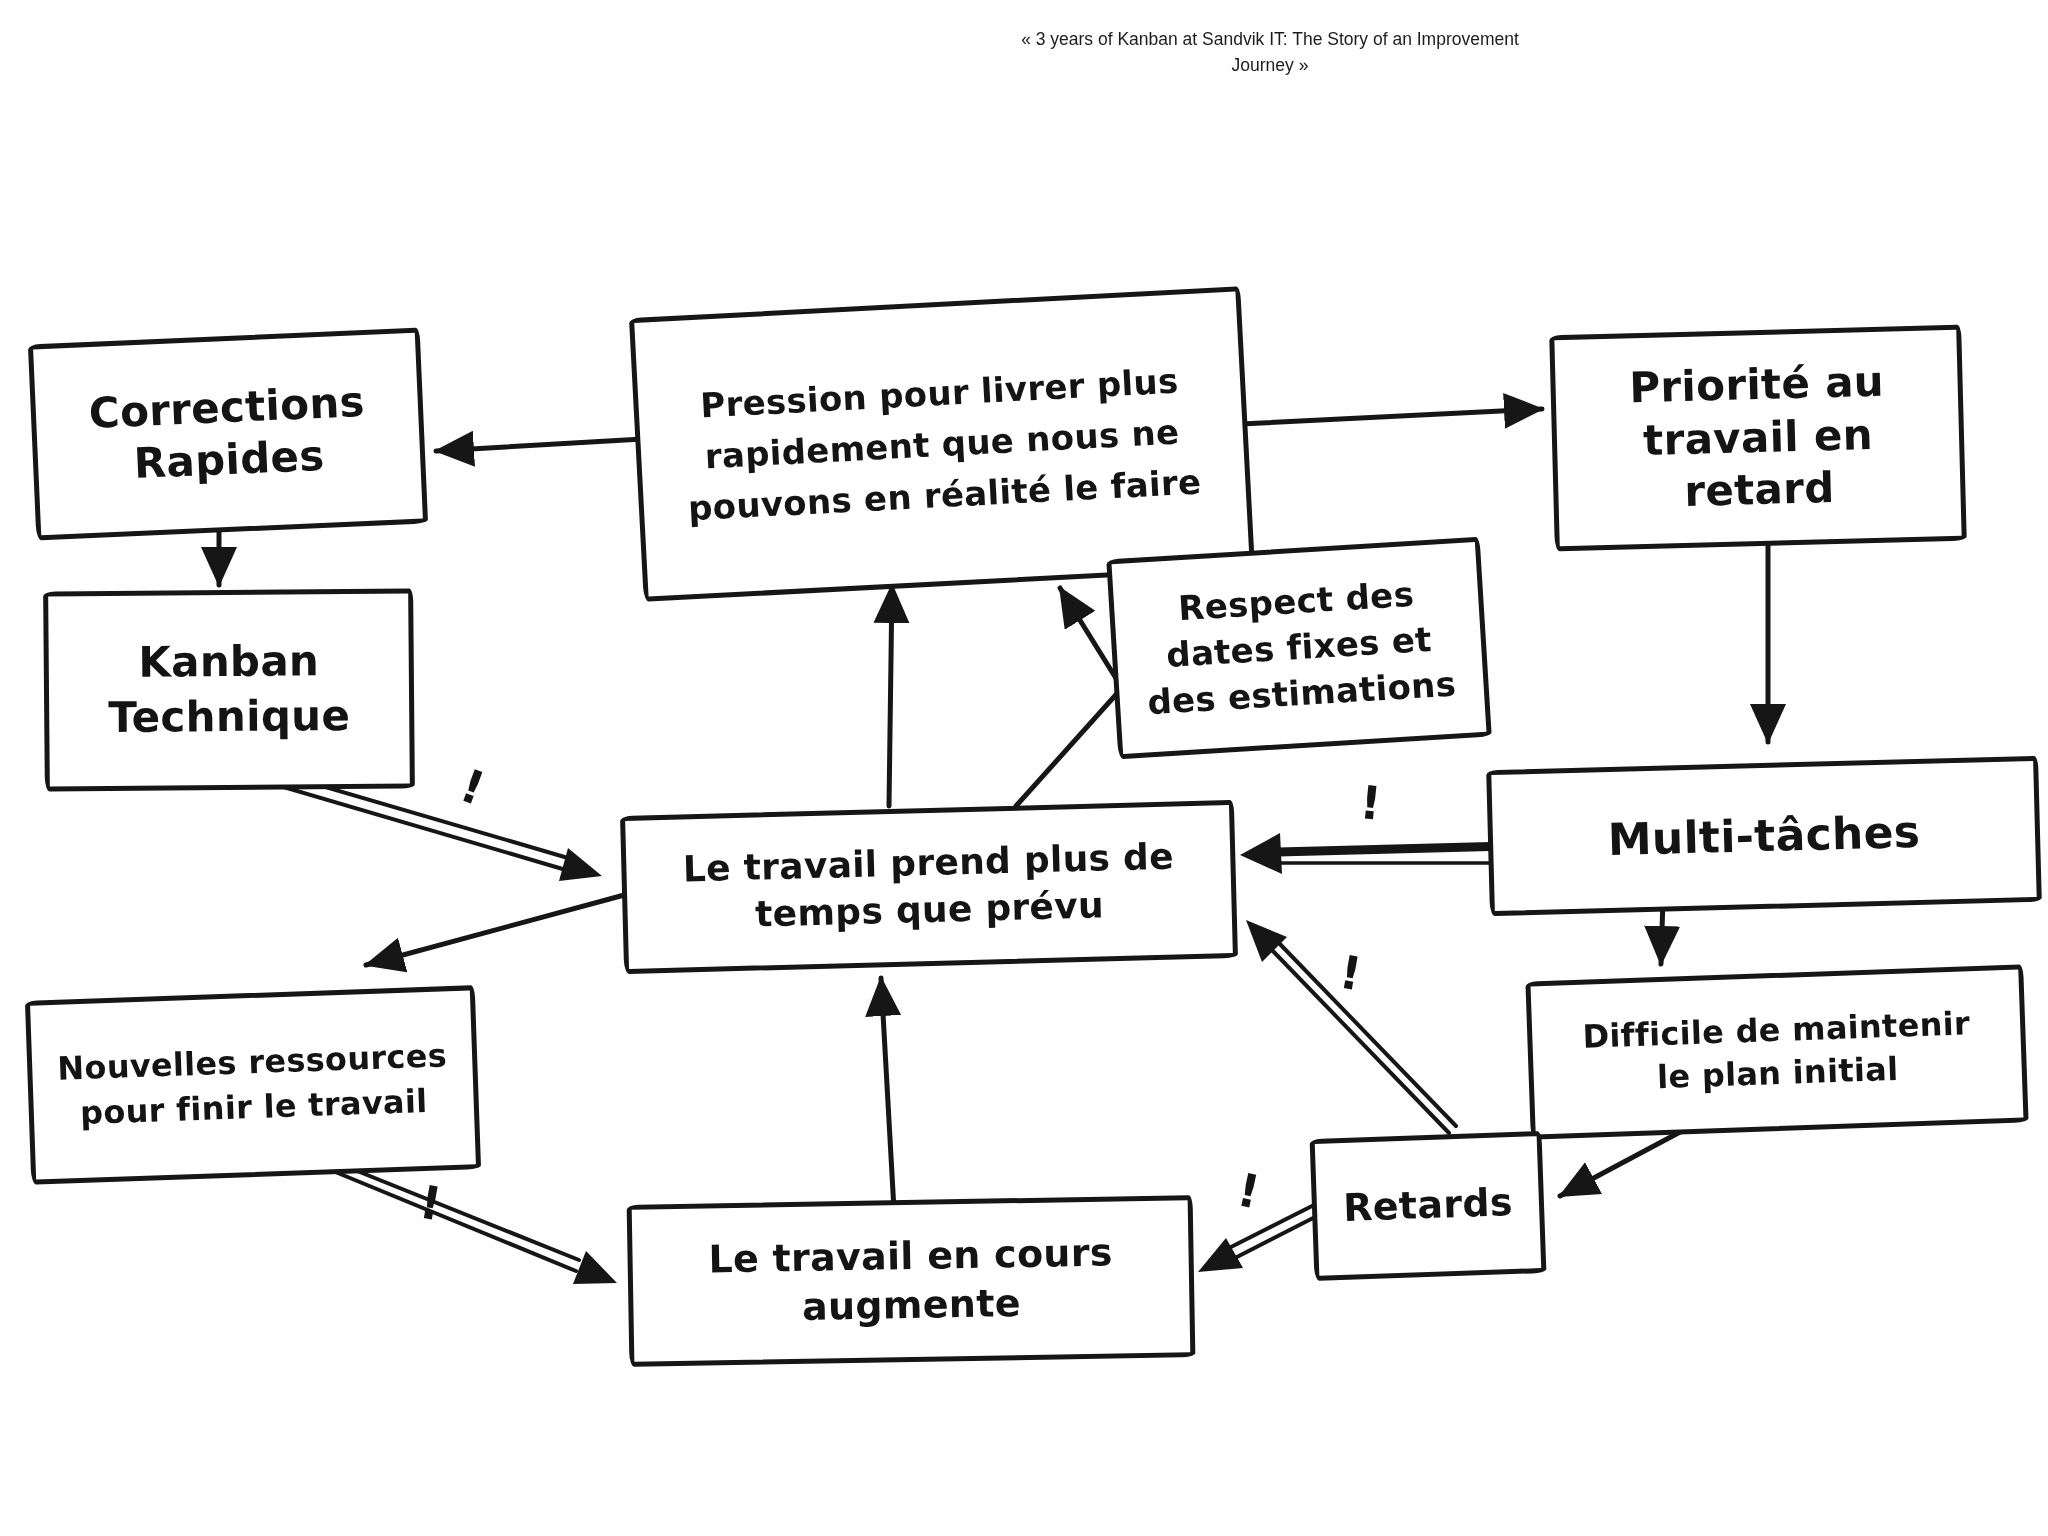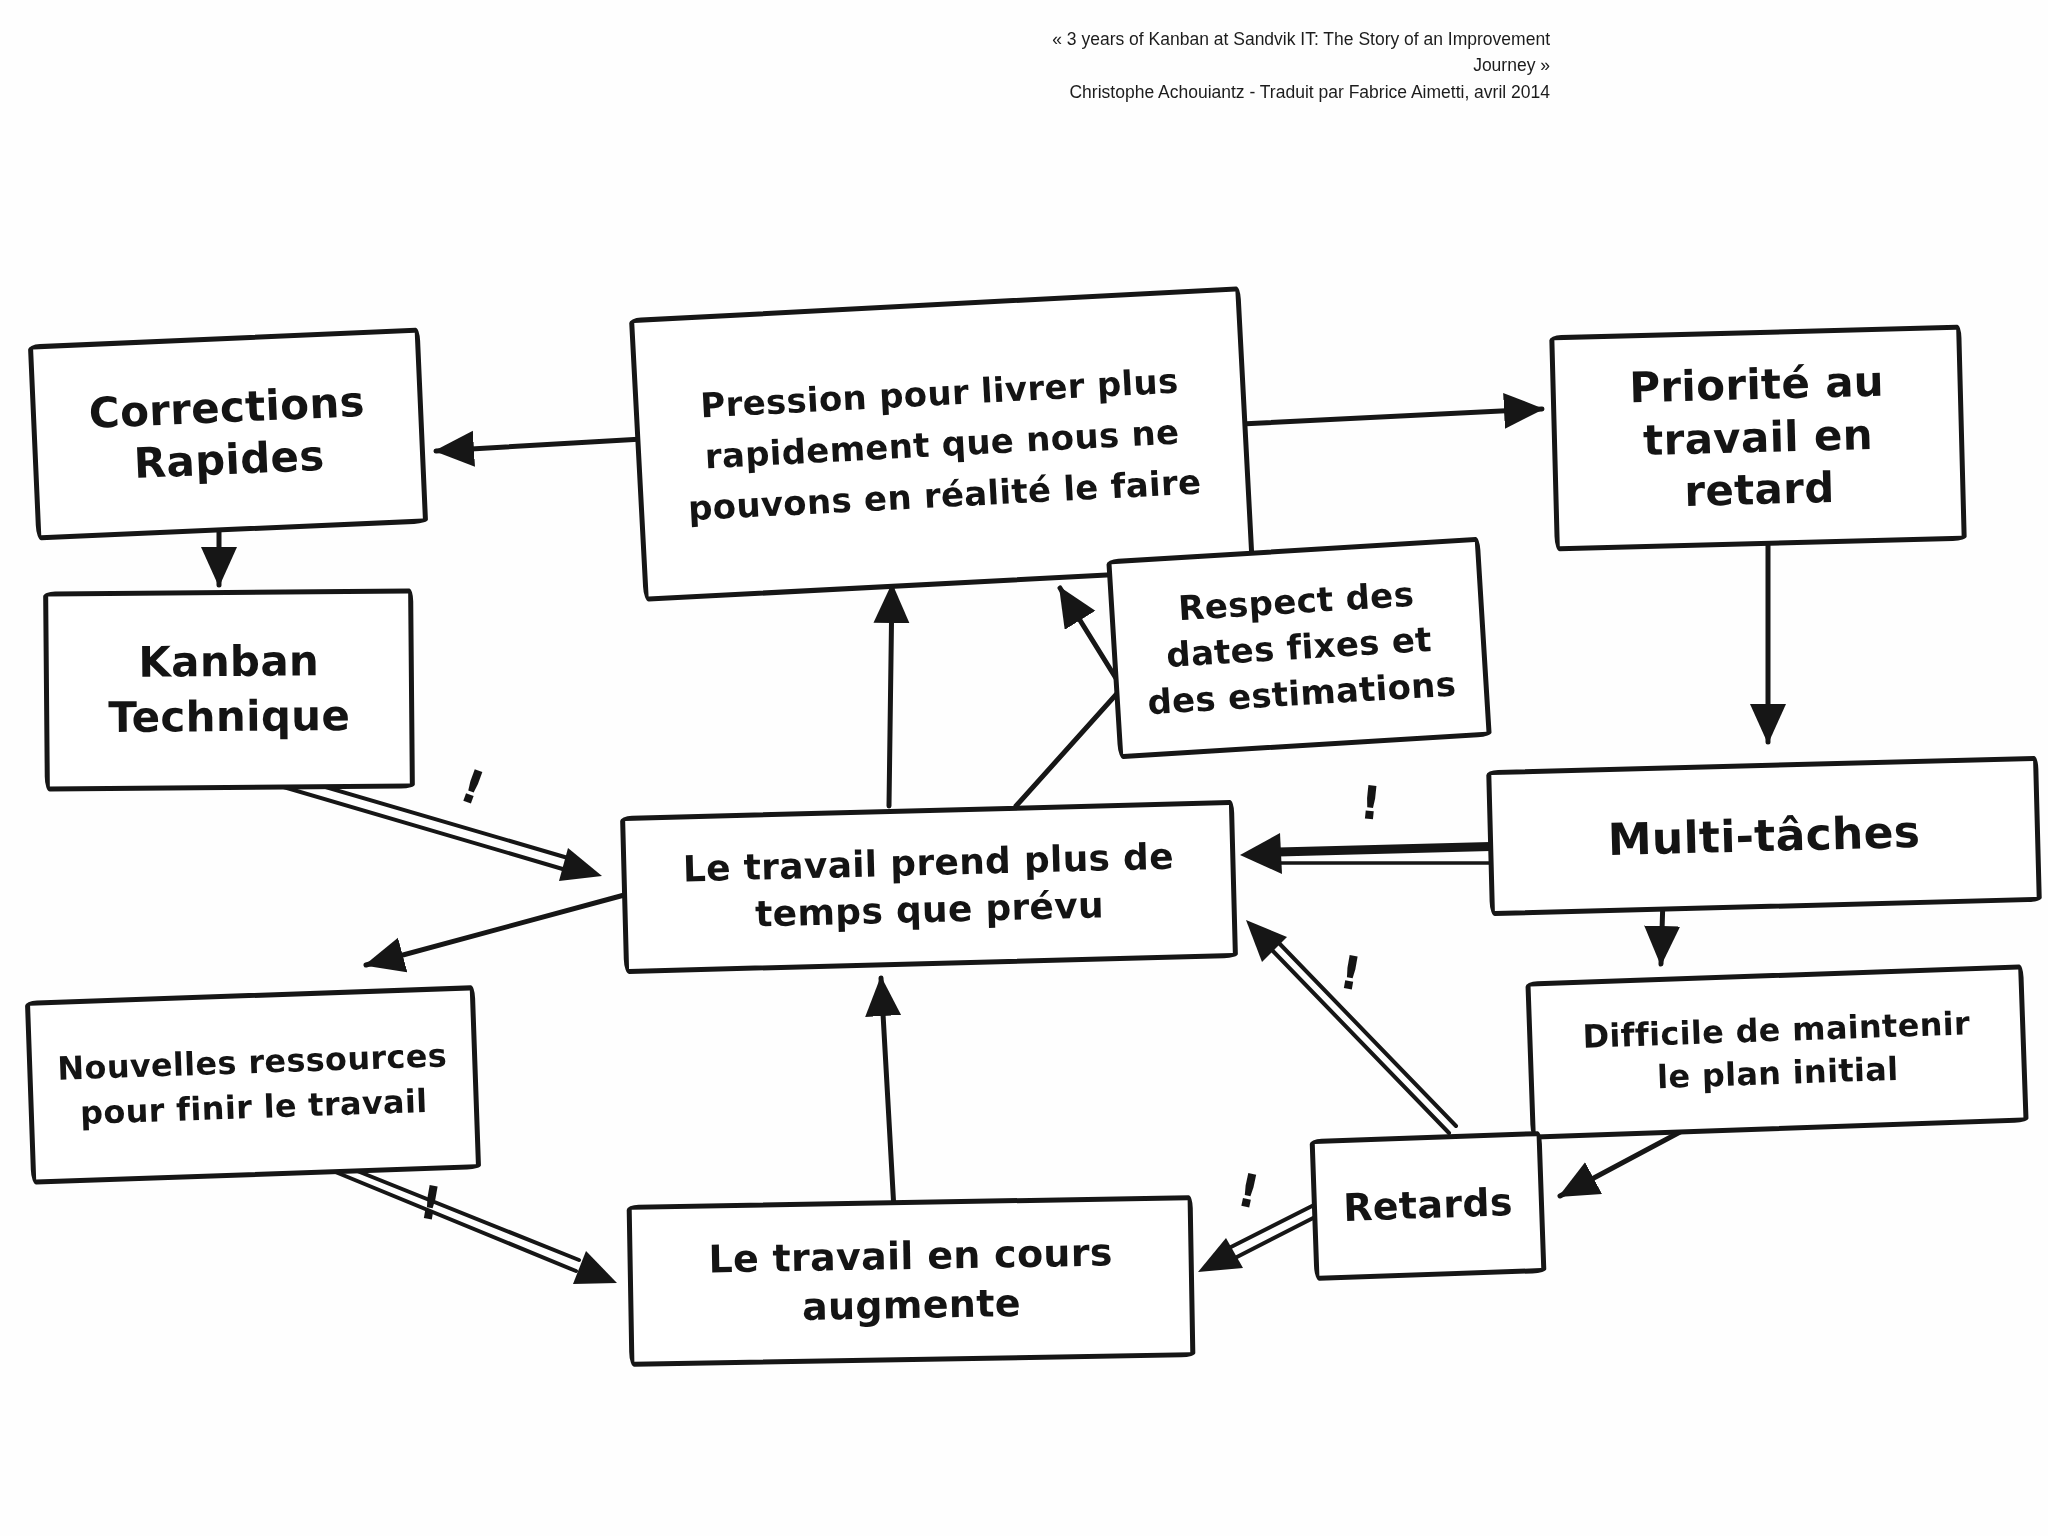--- a/index.html
+++ b/index.html
@@ -2,21 +2,21 @@
 <html><head>
 <meta charset="utf-8">
 <style>
   html,body{margin:0;padding:0;background:#e8e8e8;}
   #canvas{
     position:relative;width:2048px;height:1536px;background:#fefefe;overflow:hidden;
     font-family:"DejaVu Sans","Liberation Sans",sans-serif;color:#141414;
   }
   
   #header{
-    position:absolute;left:990px;top:26px;width:560px;text-align:right;
+    position:absolute;left:990px;top:26px;width:560px;text-align:center;
     font-family:"Liberation Sans",sans-serif;font-size:17.5px;line-height:1.5;color:#1c1c1c;
   }
   
   #arrows{position:absolute;left:0;top:0;z-index:1;}
   
   .node{
     position:absolute;z-index:2;background:#fff;border:5px solid #161616;
     display:flex;flex-direction:column;align-items:center;justify-content:center;
     text-align:center;font-weight:bold;padding:4px 8px;box-sizing:border-box;
     border-radius:12px 4px 14px 5px / 5px 13px 4px 15px;
@@ -45,21 +45,20 @@
   #e4{left:1238px;top:1164px; transform:rotate(12deg);}
   #e5{left:420px; top:1176px; transform:rotate(10deg);}
 </style>
 </head>
 <body>
 
 <div id="canvas">
 
   <div id="header">
     <div>« 3 years of Kanban at Sandvik IT: The Story of an Improvement Journey »</div>
-    <div>Christophe Achouiantz - Traduit par Fabrice Aimetti, avril 2014</div>
   </div>
 
   <svg id="arrows" width="2048" height="1536" viewBox="0 0 2048 1536">
     <defs>
       <marker id="ah" markerUnits="userSpaceOnUse" markerWidth="44" markerHeight="40" refX="38" refY="18" orient="auto">
         <path d="M0,0 L40,18 L0,36 Z" fill="#161616"></path>
       </marker>
     </defs>
 
     <g stroke="#161616" stroke-width="5" fill="none" stroke-linecap="round">

